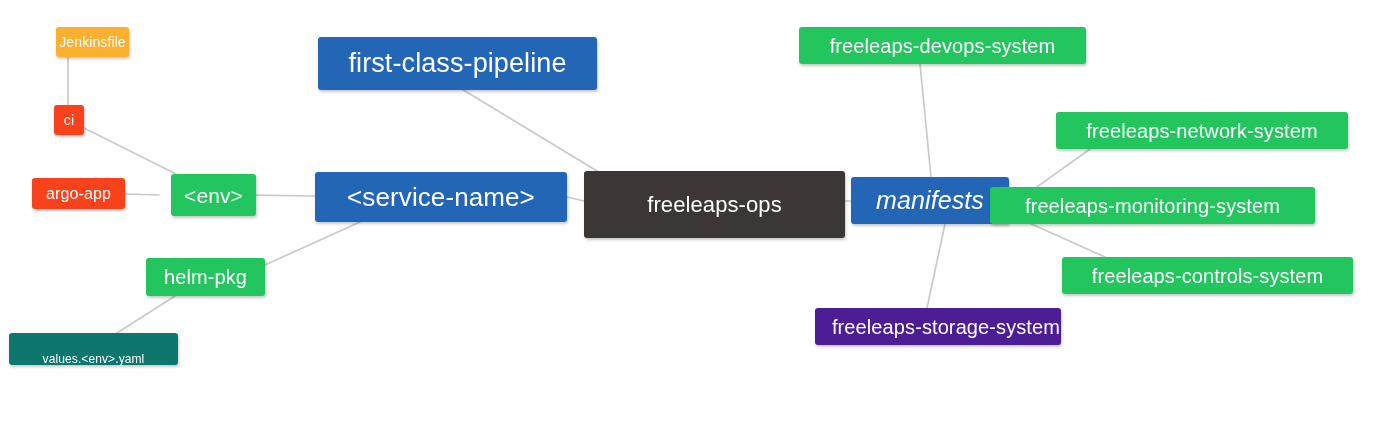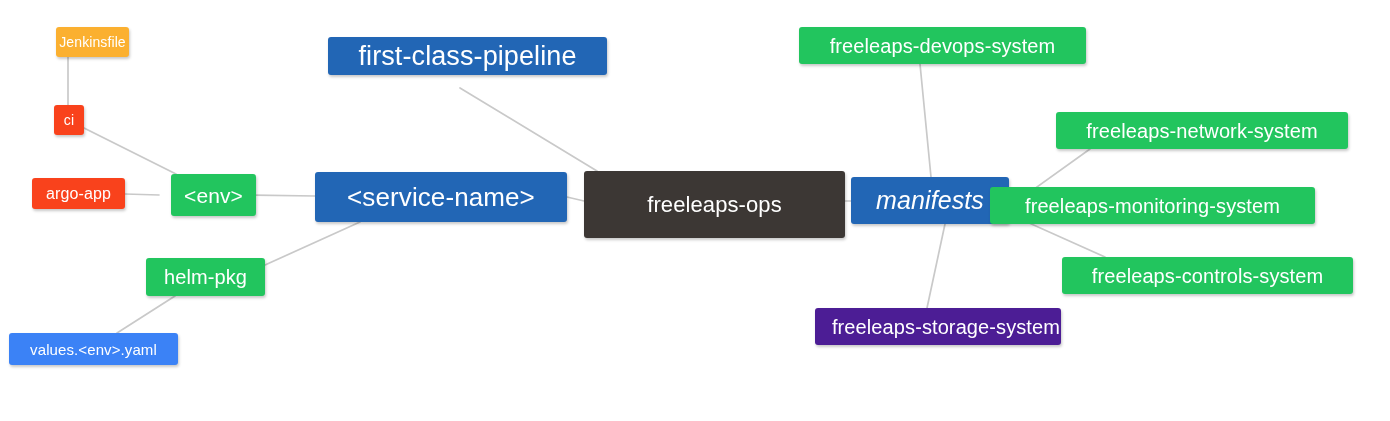--- a/index.html
+++ b/index.html
@@ -68,39 +68,39 @@
   <div id="node-layer">
       <div class="node" style="left: 584px; top: 171px; width: 261px; height: 67px; background: rgb(60, 55, 52); font-size: 22px; text-align: right;">
         <span class="node-label">freeleaps-ops</span>
       </div>
       <div class="node" style="left: 315px; top: 172px; width: 252px; height: 50px; background: rgb(34, 102, 181); font-size: 26px;">
         <span class="node-label">&lt;service-name&gt;</span>
       </div>
       <div class="node" style="left: 851px; top: 177px; width: 158px; height: 47px; background: rgb(34, 102, 181); font-size: 25px; font-style: italic;">
         <span class="node-label">manifests</span>
       </div>
-      <div class="node" style="left: 328px; top: 37px; width: 279px; height: 38px; background: rgb(34, 102, 181); font-size: 27px;">
+      <div class="node" style="left: 318px; top: 37px; width: 279px; height: 53px; background: rgb(34, 102, 181); font-size: 27px;">
         <span class="node-label">first-class-pipeline</span>
       </div>
       <div class="node" style="left: 159px; top: 174px; width: 85px; height: 42px; background: rgb(34, 197, 94); font-size: 21px; margin-left: 12px;">
         <span class="node-label">&lt;env&gt;</span>
       </div>
       <div class="node" style="left: 146px; top: 258px; width: 119px; height: 38px; background: rgb(34, 197, 94); font-size: 20px;">
         <span class="node-label">helm-pkg</span>
       </div>
       <div class="node" style="left: 54px; top: 105px; width: 30px; height: 30px; background: rgb(249, 66, 28); font-size: 14px;">
         <span class="node-label">ci</span>
       </div>
       <div class="node" style="left: 32px; top: 178px; width: 93px; height: 31px; background: rgb(249, 66, 28); font-size: 16px;">
         <span class="node-label">argo-app</span>
       </div>
       <div class="node" style="left: 20px; top: 27px; width: 73px; height: 30px; background: rgb(251, 176, 48); font-size: 14px; margin-left: 36px;">
         <span class="node-label">Jenkinsfile</span>
       </div>
-      <div class="node" style="left: 9px; top: 333px; width: 169px; height: 32px; background: #3b82f6; font-size: 15px;">
+      <div class="node" style="left: 9px; top: 333px; width: 169px; height: 32px; background: #0f766e; font-size: 12px; align-items: flex-end;">
         <span class="node-label">values.&lt;env&gt;.yaml</span>
       </div>
       <div class="node" style="left: 799px; top: 27px; width: 287px; height: 37px; background: rgb(34, 197, 94); font-size: 20px;">
         <span class="node-label">freeleaps-devops-system</span>
       </div>
       <div class="node" style="left: 1056px; top: 112px; width: 292px; height: 37px; background: rgb(34, 197, 94); font-size: 20px;">
         <span class="node-label">freeleaps-network-system</span>
       </div>
       <div class="node" style="left: 990px; top: 187px; width: 325px; height: 37px; background: rgb(34, 197, 94); font-size: 20px;">
         <span class="node-label">freeleaps-monitoring-system</span>

